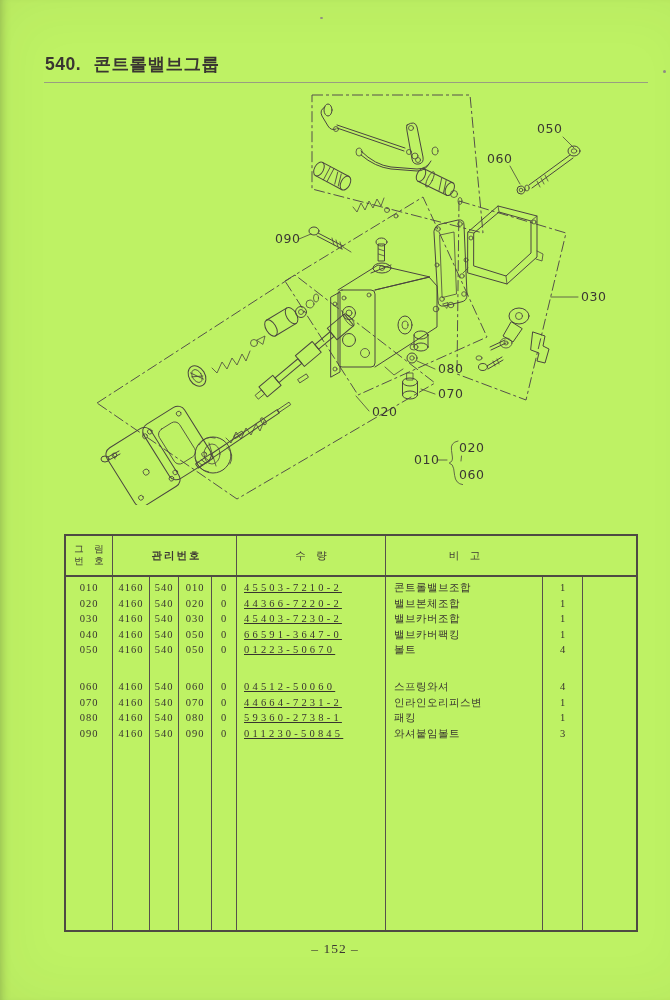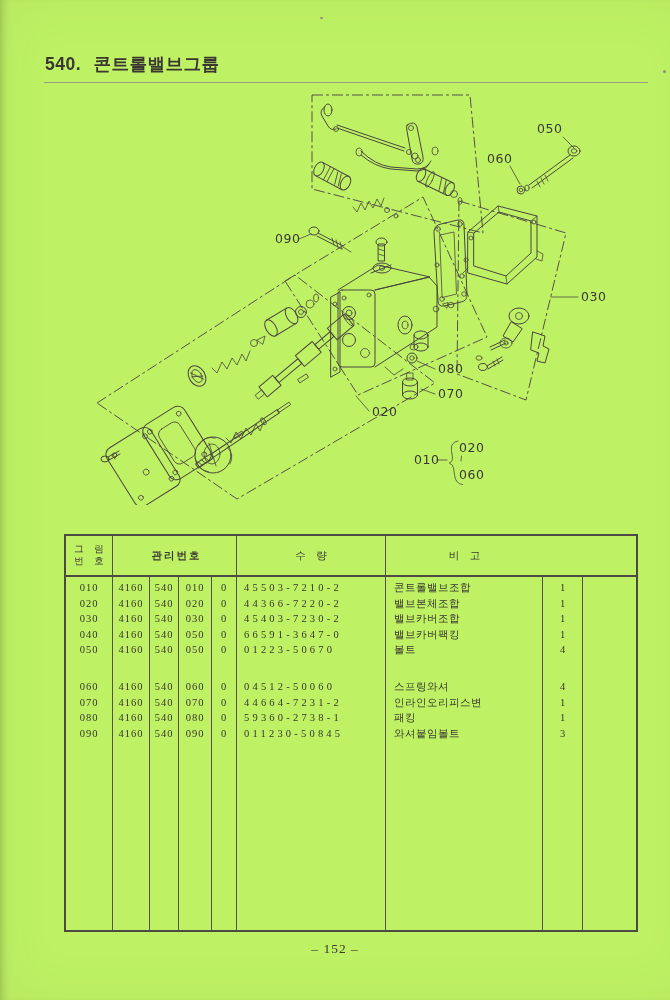--- a/index.html
+++ b/index.html
@@ -30,21 +30,21 @@
   }
   .hgrid{display:grid;grid-template-columns:47px 124px 149px 157px 40px 1fr;height:41px;border-bottom:2px solid #4e4a43;box-sizing:border-box;}
   .bgrid{display:grid;grid-template-columns:47px 37px 29px 33px 25px 149px 157px 40px 1fr;}
   .cell{border-right:1px solid #56524b;box-sizing:border-box;display:flex;align-items:center;justify-content:center;overflow:hidden;}
   .cell:last-child{border-right:none;text-align:right;}
   .hcell{flex-direction:column;line-height:1.25;font-size:10.5px;letter-spacing:4px;color:#3c3833;text-indent:4px;}
   .hcell.small{font-size:9.5px;}
   .trow{height:15.6px;font-size:10.5px;line-height:15.6px;color:#38342f;}
   .trow .cell{align-items:center;}
   .c-num{letter-spacing:1px;justify-content:center;}
-  .c-part{justify-content:flex-start;padding-left:7px;letter-spacing:3.2px;white-space:nowrap;}
+  .c-part{justify-content:flex-start;padding-left:7px;letter-spacing:3.2px;white-space:nowrap;text-decoration:underline;}
   .c-name{justify-content:flex-start;padding-left:8px;letter-spacing:.5px;white-space:nowrap;}
   .c-qty{justify-content:center;}
   .spacer-row{height:21px;}
   .filler-row{flex:1 1 auto;}
   .group-pad{height:3px;}
   
   .footer{
     position:absolute;left:0;top:941px;width:670px;text-align:center;
     font-size:13.5px;letter-spacing:1px;color:#3b3732;
   }

